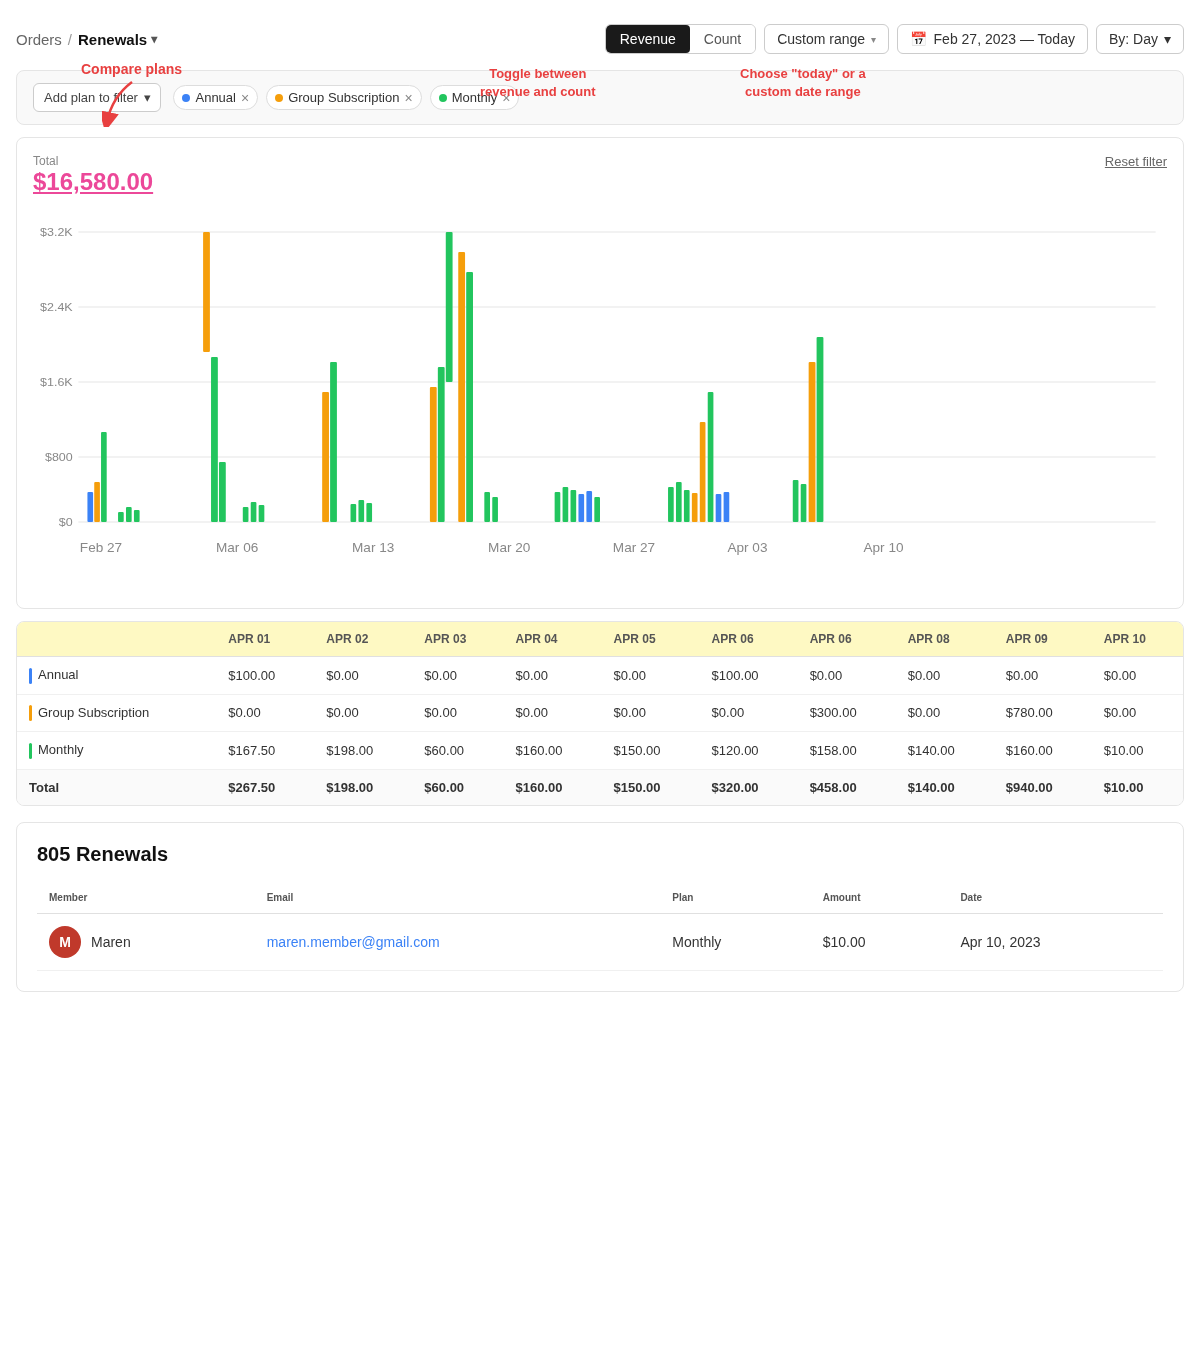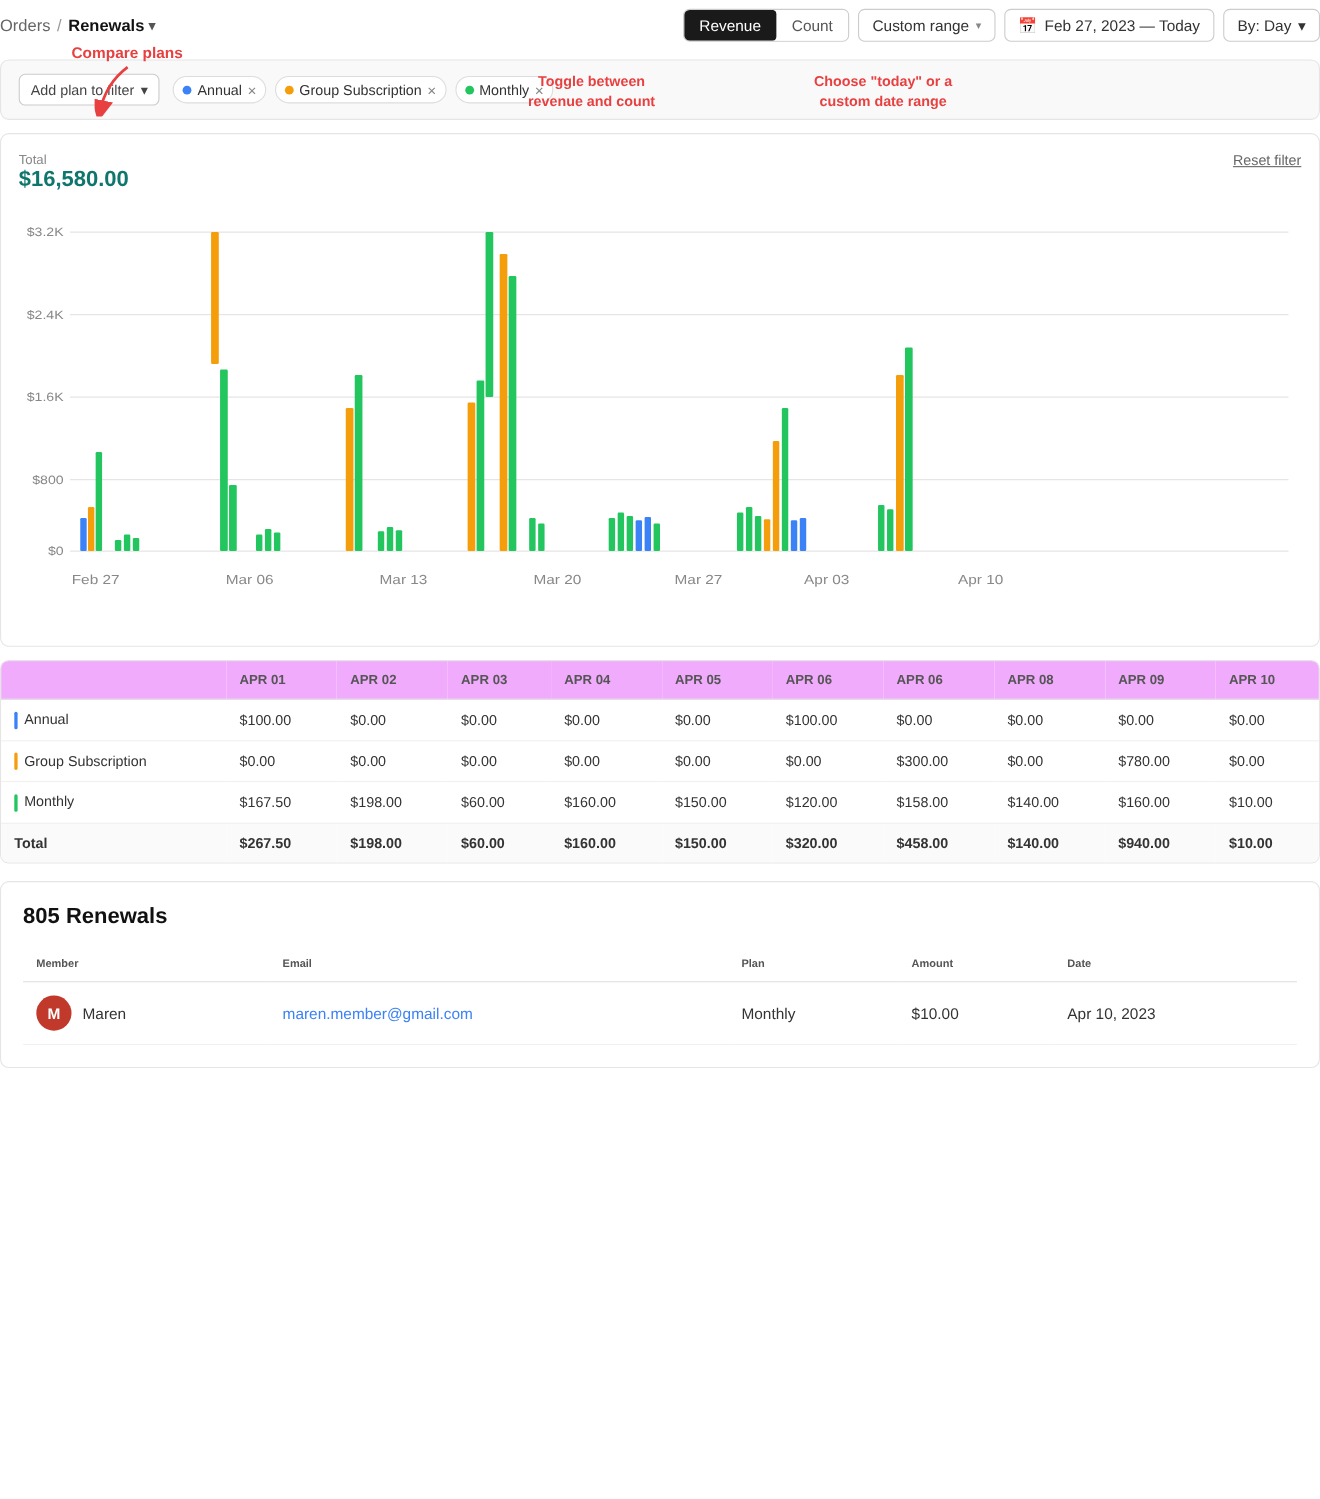--- a/index.html
+++ b/index.html
@@ -1,18 +1,18 @@
 <!DOCTYPE html>
 <html><head>
   <meta charset="utf-8">
   <style>
     * { box-sizing: border-box; margin: 0; padding: 0; }
     body { font-family: -apple-system, BlinkMacSystemFont, 'Segoe UI', sans-serif; background: #f5f5f5; color: #333; font-size: 14px; }
 
-    .page { max-width: 1200px; margin: 0 auto; background: #fff; min-height: 1363px; }
+    .page { max-width: 1200px; margin: 0 auto; padding: 16px; background: #fff; min-height: 1363px; }
 
     
     .header { display: flex; align-items: center; justify-content: space-between; padding: 8px 0 16px; }
     .breadcrumb { display: flex; align-items: center; gap: 6px; font-size: 15px; }
     .breadcrumb-orders { color: #666; }
     .breadcrumb-sep { color: #999; }
     .breadcrumb-renewals { font-weight: 600; color: #111; display: flex; align-items: center; gap: 4px; }
     .chevron-icon { font-size: 12px; color: #555; }
 
     .header-controls { display: flex; align-items: center; gap: 8px; }
@@ -33,30 +33,30 @@
     .add-plan-filter { display: flex; align-items: center; gap: 6px; padding: 6px 10px; border: 1px solid #ccc; border-radius: 6px; background: #fff; cursor: pointer; font-size: 13px; color: #444; }
     .filter-tags { display: flex; align-items: center; gap: 8px; flex-wrap: wrap; }
     .filter-tag { display: flex; align-items: center; gap: 5px; padding: 4px 8px; border-radius: 20px; font-size: 13px; background: #fff; border: 1px solid #ddd; }
     .tag-dot { width: 8px; height: 8px; border-radius: 50%; display: inline-block; }
     .tag-close { cursor: pointer; color: #888; font-size: 14px; line-height: 1; }
 
     
     .chart-area { border: 1px solid #e5e5e5; border-radius: 8px; padding: 16px; margin-bottom: 12px; position: relative; }
     .total-section { margin-bottom: 16px; }
     .total-label { font-size: 12px; color: #888; }
-    .total-value { font-size: 20px; font-weight: 700; color: #0f766e; }
+    .total-value { font-size: 24px; font-weight: 700; color: #ec4899; text-decoration: underline; }
     .reset-filter { position: absolute; top: 16px; right: 16px; font-size: 13px; color: #666; text-decoration: underline; cursor: pointer; }
 
     .chart-container { position: relative; height: 380px; }
     .chart-svg { width: 100%; height: 100%; }
 
     
     .data-table-section { border: 1px solid #e5e5e5; border-radius: 8px; overflow: hidden; margin-bottom: 16px; }
     .data-table { width: 100%; border-collapse: collapse; font-size: 13px; }
-    .data-table th { background: #f0abfc; padding: 10px 12px; text-align: left; font-weight: 600; color: #555; font-size: 12px; border-bottom: 1px solid #e0e0e0; white-space: nowrap; }
+    .data-table th { background: #fef9c3; padding: 10px 12px; text-align: left; font-weight: 600; color: #555; font-size: 12px; border-bottom: 1px solid #e0e0e0; white-space: nowrap; }
     .data-table td { padding: 10px 12px; border-bottom: 1px solid #f0f0f0; color: #333; white-space: nowrap; }
     .data-table tr:last-child td { border-bottom: none; font-weight: 700; background: #fafafa; }
     .data-table .plan-name { min-width: 130px; }
     .plan-color-bar { display: inline-block; width: 3px; height: 16px; border-radius: 2px; margin-right: 6px; vertical-align: middle; }
 
     
     .renewals-section { border: 1px solid #e5e5e5; border-radius: 8px; padding: 20px; }
     .renewals-title { font-size: 20px; font-weight: 700; color: #111; margin-bottom: 16px; }
     .renewals-table { width: 100%; border-collapse: collapse; font-size: 14px; }
     .renewals-table th { text-align: left; padding: 10px 12px; font-weight: 700; color: #555; border-bottom: 1.5px solid #e0e0e0; font-size: 10px; }

